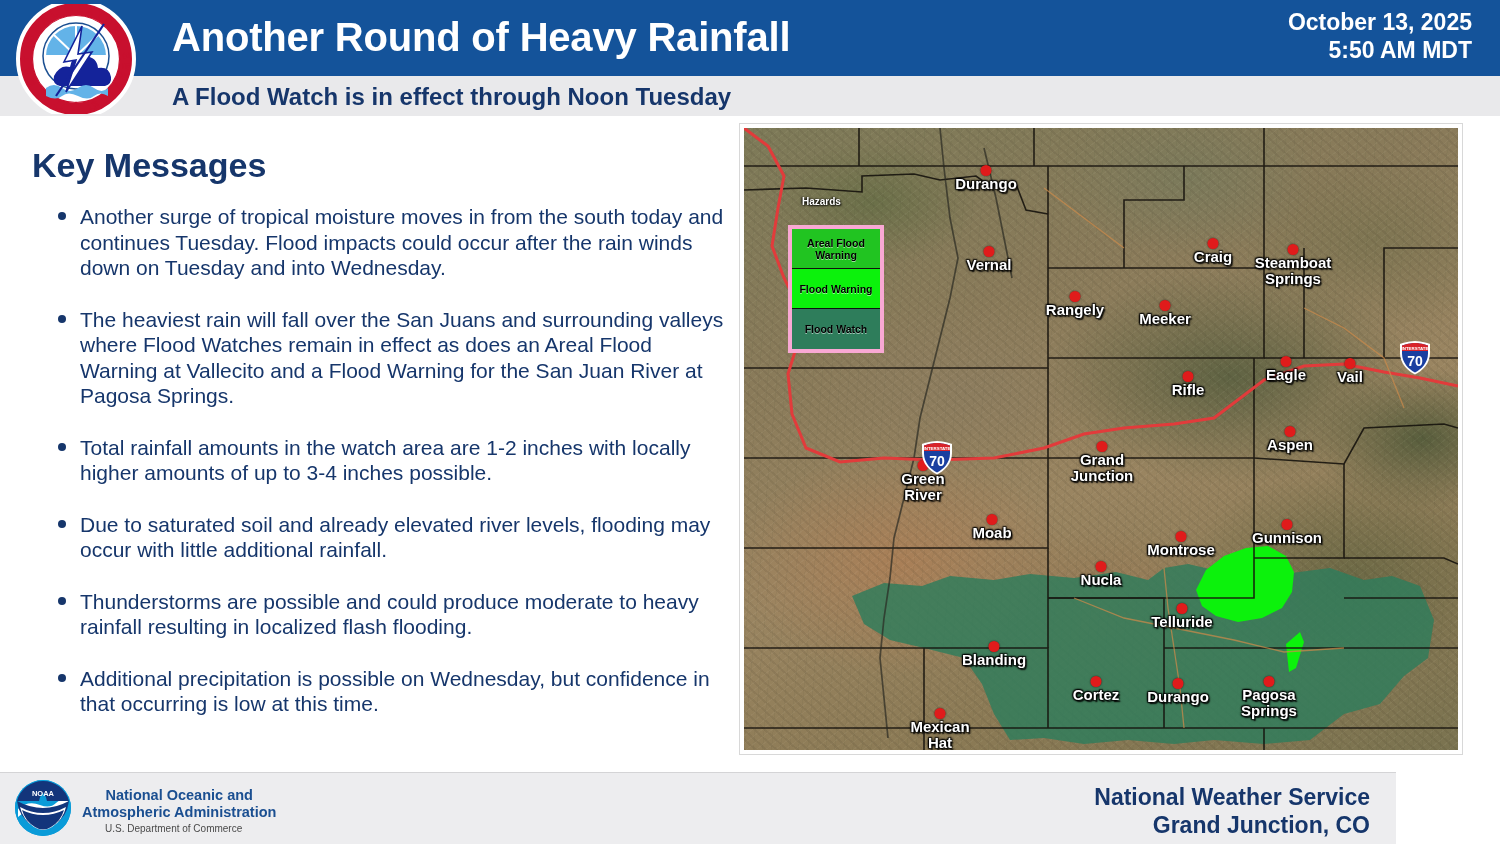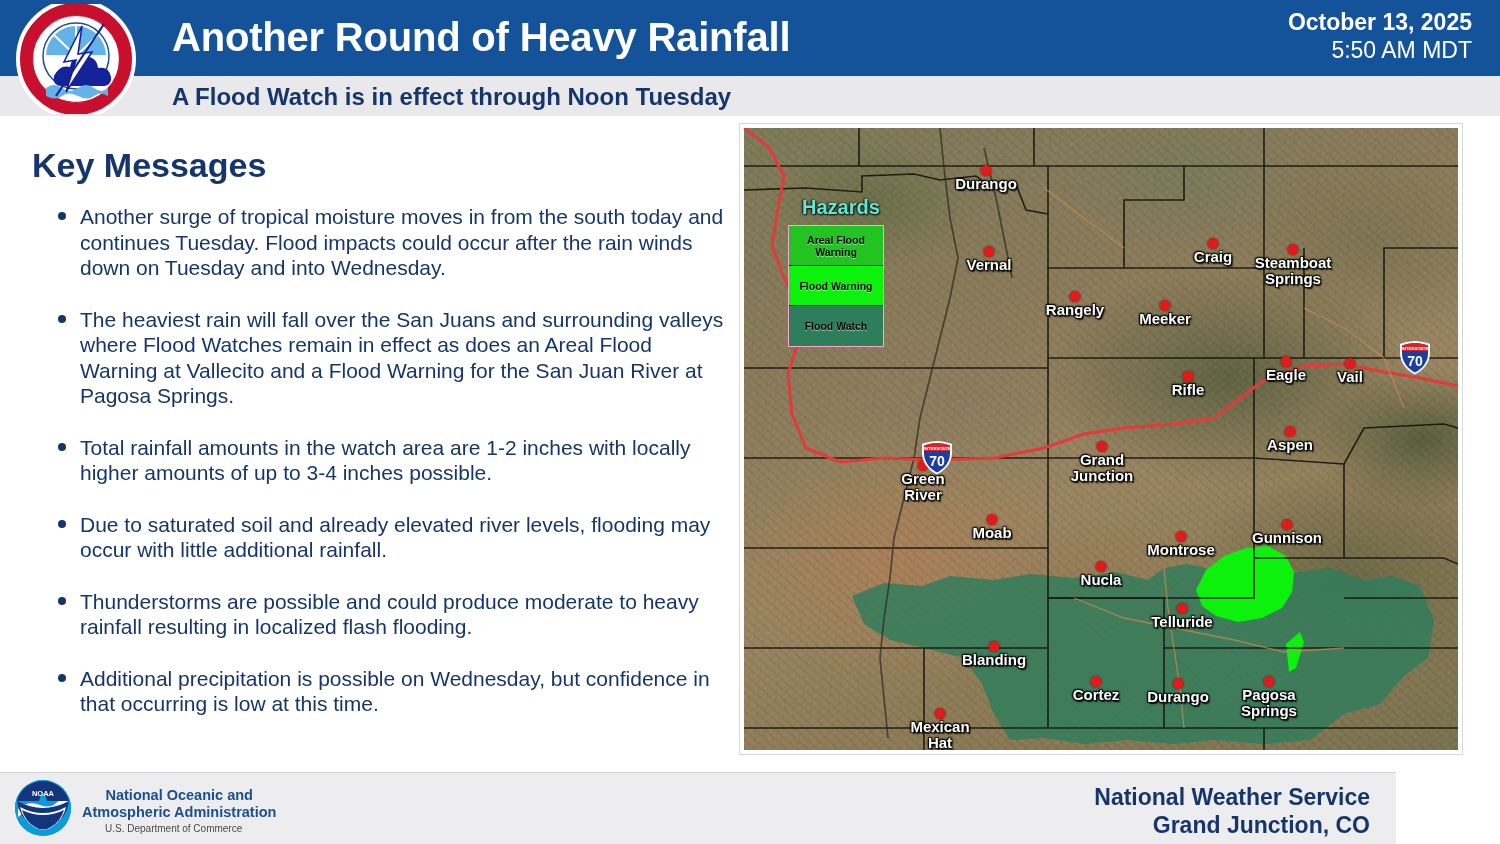--- a/index.html
+++ b/index.html
@@ -19,21 +19,21 @@
   .header-title {
     position:absolute; left:172px; top:15px;
     font-size:40px; font-weight:bold; color:#ffffff;
     letter-spacing:-0.2px; white-space:nowrap;
   }
   .header-date-wrap {
     position:absolute; right:28px; top:8px;
     text-align:right; color:#ffffff;
   }
   .header-date { font-size:23px; font-weight:bold; line-height:28px; white-space:nowrap;margin-left:48px; }
-  .header-time { font-size:23px; font-weight:normal; line-height:28px; white-space:nowrap; }
+  .header-time { font-size:23px; font-weight:bold; line-height:28px; white-space:nowrap; }
 
   .subheader {
     position:absolute; left:0; top:76px; width:1500px; height:40px;
     background:#e9e9eb;
   }
   .subheader-text {
     position:absolute; left:172px; top:7px;
     font-size:24px; font-weight:bold; color:#16366b;
     white-space:nowrap;
   }
@@ -91,33 +91,33 @@
     background-image:
       repeating-linear-gradient(42deg, rgba(60,50,35,.32) 0 2px, rgba(255,255,255,0) 2px 7px),
       repeating-linear-gradient(-38deg, rgba(255,250,230,.17) 0 1px, rgba(255,255,255,0) 1px 6px),
       repeating-linear-gradient(95deg, rgba(40,55,30,.18) 0 1px, rgba(255,255,255,0) 1px 9px);
   }
   .map svg { position:absolute; inset:0; }
 
   
   .legend {
     position:absolute; left:44px; top:97px; width:96px; z-index:6;
-    border:1px solid #f9a8d4; 
+    border:4px solid #f9a8d4; 
   }
   .legend-row {
     height:40px; display:flex; align-items:center; justify-content:center;
     text-align:center; font-size:10.5px; font-weight:bold; color:#000;
     line-height:12px; border-bottom:1px solid #111;
     text-shadow:0 1px 0 rgba(255,255,255,.55);
     padding:0 3px;
   }
   .legend-row:last-child { border-bottom:none; }
   .legend-label {
     position:absolute; left:58px; top:68px; z-index:6;
-    font-size:20px; font-weight:bold; color:#5eead4;
+    font-size:10px; font-weight:bold; color:#ffffff;
     text-shadow:1px 1px 2px #000, -1px 0 2px #000;
   }
 
   
   .city { position:absolute; z-index:4; }
   .city .pin {
     position:absolute; left:50%; transform:translateX(-50%);
     width:11px; height:11px; border-radius:50%;
     background:#e01b1b; box-shadow:0 0 2px rgba(0,0,0,.6);
   }

